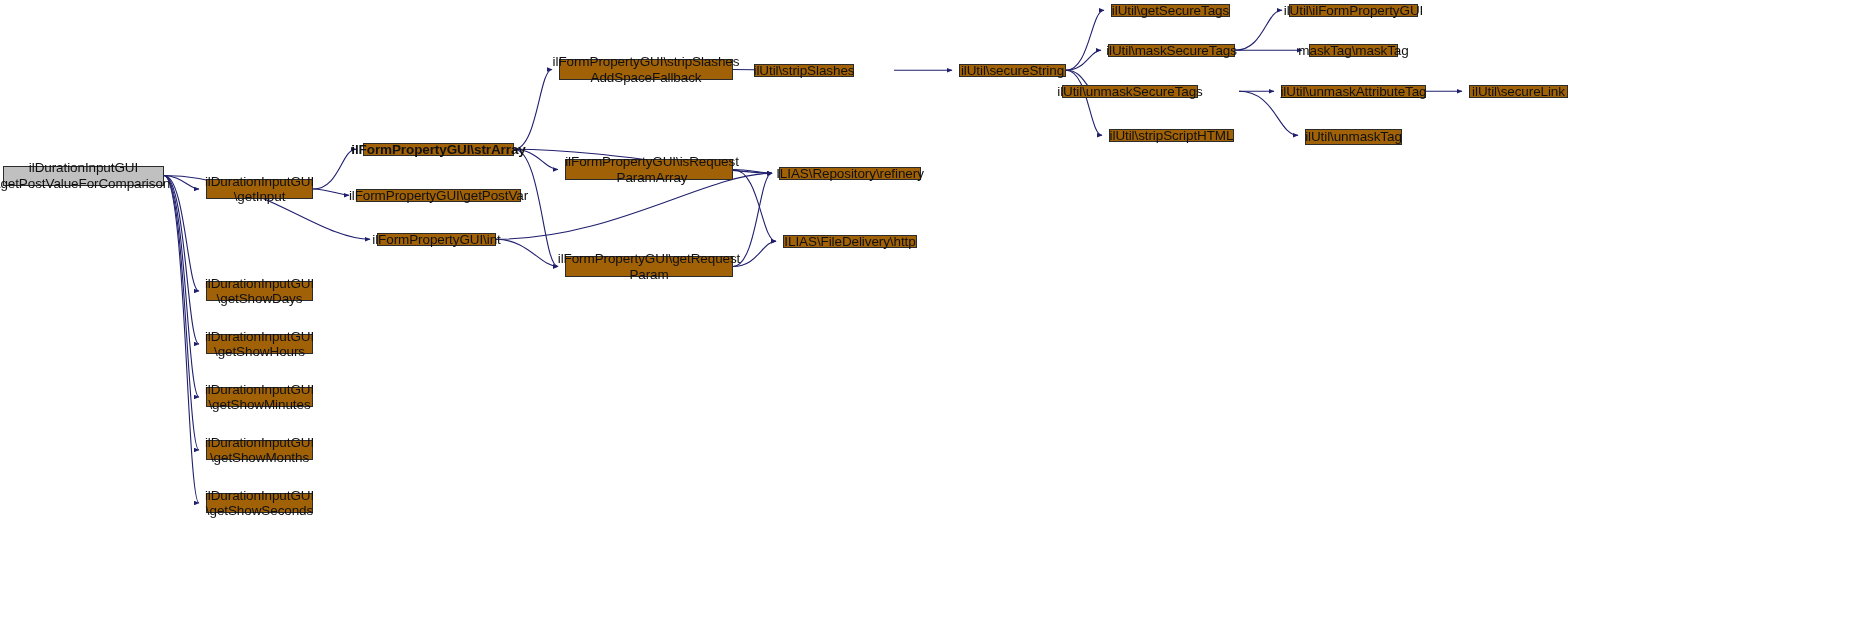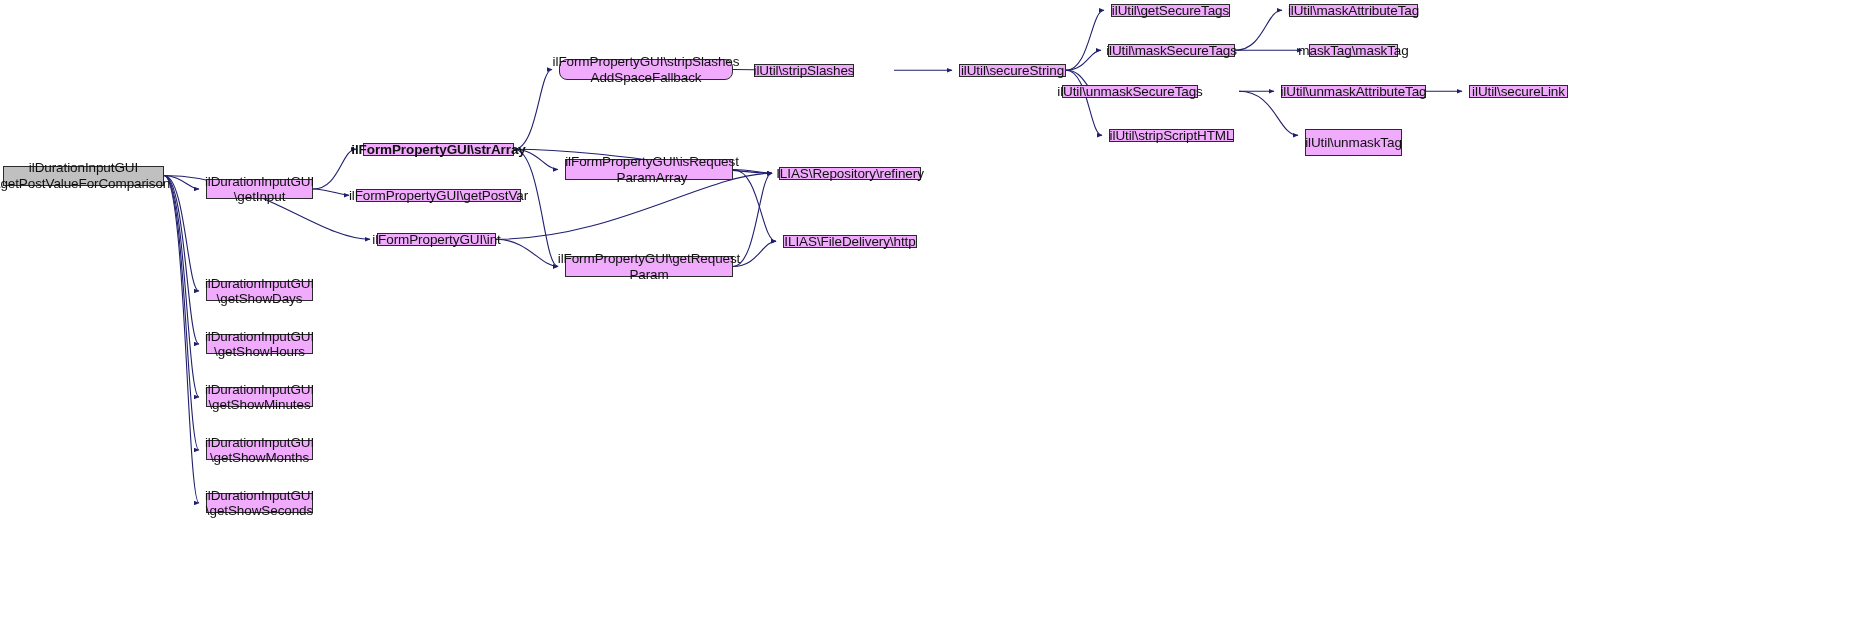--- a/index.html
+++ b/index.html
@@ -20,21 +20,21 @@
     left: 0;
     top: 0;
     width: 1872px;
     height: 641px;
     pointer-events: none;
   }
   .node {
     position: absolute;
     box-sizing: border-box;
     border: 1px solid #2b2b2b;
-    background: #f0abfc;
+    background: #a16207;
     color: #101010;
     font-size: 13.5px;
     line-height: 15.5px;
     display: flex;
     align-items: center;
     justify-content: center;
     text-align: center;
     white-space: pre-line;
     letter-spacing: -0.1px;
   }
@@ -97,33 +97,33 @@
 \getShowHours</div>
       <div class="node" style="left: 206px; top: 387px; width: 107px; height: 20px;">ilDurationInputGUI
 \getShowMinutes</div>
       <div class="node" style="left: 206px; top: 440px; width: 107px; height: 20px;">ilDurationInputGUI
 \getShowMonths</div>
       <div class="node" style="left: 206px; top: 493px; width: 107px; height: 20px;">ilDurationInputGUI
 \getShowSeconds</div>
       <div class="node" style="left: 363px; top: 143px; width: 151px; height: 12.5px; font-weight: bold;">ilFormPropertyGUI\strArray</div>
       <div class="node" style="left: 356px; top: 189px; width: 165px; height: 12.5px;">ilFormPropertyGUI\getPostVar</div>
       <div class="node" style="left: 377px; top: 233px; width: 119px; height: 12.5px;">ilFormPropertyGUI\int</div>
-      <div class="node" style="left: 559px; top: 59px; width: 174px; height: 21px; border-radius: 8px;">ilFormPropertyGUI\stripSlashes
+      <div class="node" style="left: 559px; top: 59px; width: 174px; height: 21px;">ilFormPropertyGUI\stripSlashes
 AddSpaceFallback</div>
       <div class="node" style="left: 565px; top: 159px; width: 168px; height: 21px; padding-left: 6px;">ilFormPropertyGUI\isRequest
 ParamArray</div>
       <div class="node" style="left: 565px; top: 256px; width: 168px; height: 21px; text-align: center;">ilFormPropertyGUI\getRequest
 Param</div>
       <div class="node" style="left: 754px; top: 64px; width: 100px; height: 12.5px;">ilUtil\stripSlashes</div>
       <div class="node" style="left: 779px; top: 167px; width: 142px; height: 12.5px;">ILIAS\Repository\refinery</div>
       <div class="node" style="left: 783px; top: 235px; width: 134px; height: 12.5px;">ILIAS\FileDelivery\http</div>
       <div class="node" style="left: 959px; top: 64px; width: 107px; height: 12.5px;">ilUtil\secureString</div>
       <div class="node" style="left: 1111px; top: 4px; width: 119px; height: 12.5px;">ilUtil\getSecureTags</div>
       <div class="node" style="left: 1108px; top: 44px; width: 127px; height: 12.5px;">ilUtil\maskSecureTags</div>
       <div class="node" style="left: 1062px; top: 85px; width: 136px; height: 12.5px;">ilUtil\unmaskSecureTags</div>
       <div class="node" style="left: 1109px; top: 129px; width: 125px; height: 12.5px;">ilUtil\stripScriptHTML</div>
-      <div class="node" style="left: 1289px; top: 4px; width: 129px; height: 12.5px;">ilUtil\maskAttributeTag</div>
+      <div class="node" style="left: 1289px; top: 4px; width: 129px; height: 12.5px;">ilUtil\ilFormPropertyGUI</div>
       <div class="node" style="left: 1309px; top: 44px; width: 89px; height: 12.5px;">maskTag\maskTag</div>
-      <div class="node" style="left: 1281px; top: 85px; width: 145px; height: 12.5px;">ilUtil\unmaskAttributeTag</div>
-      <div class="node" style="left: 1305px; top: 129px; width: 97px; height: 27px;">ilUtil\unmaskTag</div>
+      <div class="node" style="left: 1281px; top: 85px; width: 145px; height: 12.5px; text-decoration: underline;">ilUtil\unmaskAttributeTag</div>
+      <div class="node" style="left: 1305px; top: 129px; width: 97px; height: 16px;">ilUtil\unmaskTag</div>
       <div class="node" style="left: 1469px; top: 85px; width: 99px; height: 12.5px;">ilUtil\secureLink</div>
     </div>
 </div>
 
 </body></html>

